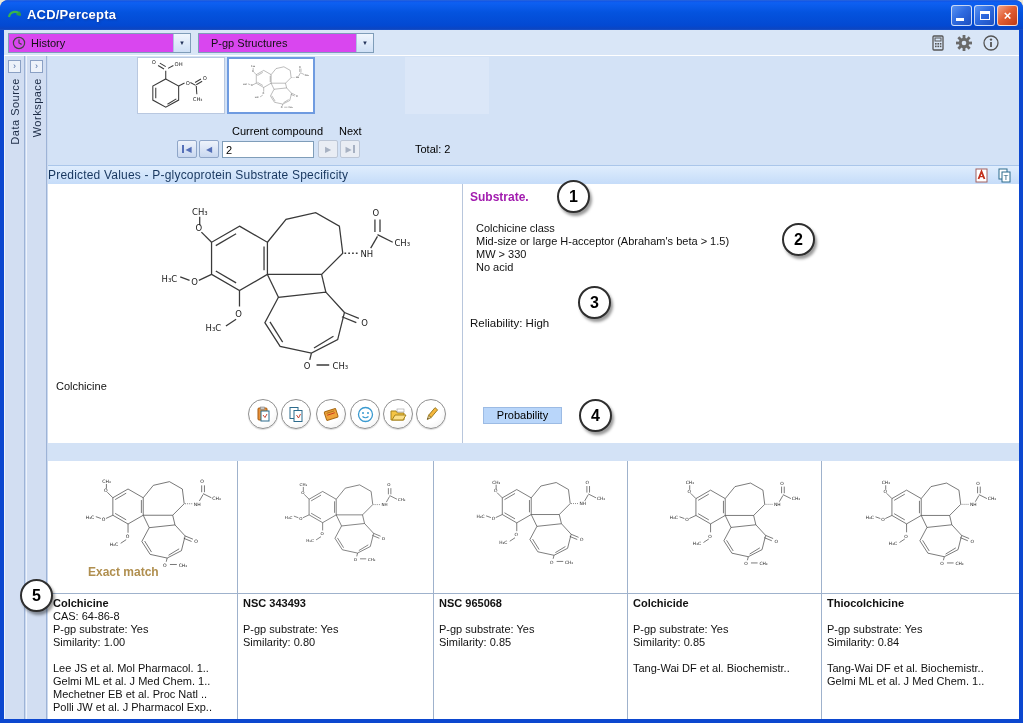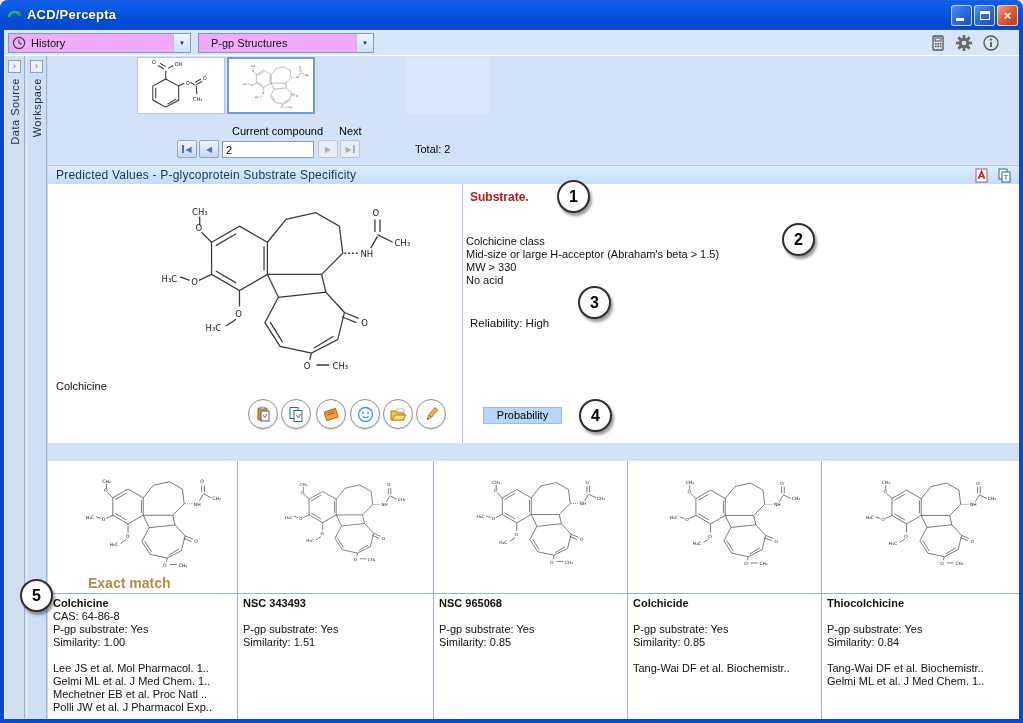--- a/index.html
+++ b/index.html
@@ -20,21 +20,21 @@
   .wbtn{
     width:21px; height:21px; border-radius:3px; border:1px solid rgba(255,255,255,.75);
     background:linear-gradient(135deg,#5a93f2 0%,#2f6be0 45%,#1d4fc0 100%);
     color:#fff; font-size:12px; line-height:18px; text-align:center; cursor:pointer; position:relative;
   }
   .wbtn.close{ background:linear-gradient(135deg,#f2a387 0%,#e25f33 45%,#c03a14 100%); font-size:13px; font-weight:bold; line-height:19px;}
   .wbtn .minbar{ position:absolute; left:4px; bottom:4px; width:8px; height:3px; background:#fff;}
   .wbtn .maxbox{ position:absolute; left:5px; top:5px; width:10px; height:9px; border:1px solid #fff; border-top:3px solid #fff;}
   
   .toolbar{ position:absolute; left:4px; right:4px; top:30px; height:26px; background:#d9e6f7; border-bottom:1px solid #ffffff; }
-  .combo{ position:absolute; top:3px; height:20px; background:#f0abfc; border:1px solid #7f9db9; display:flex; align-items:center; font-size:11px; color:#111; cursor:pointer;}
+  .combo{ position:absolute; top:3px; height:20px; background:#d946ef; border:1px solid #7f9db9; display:flex; align-items:center; font-size:11px; color:#111; cursor:pointer;}
   .combo .clabel{ flex:1; padding-left:5px; white-space:nowrap; overflow:hidden;}
   .combo .drop{ width:17px; height:18px; border-left:1px solid #aec4e0; background:linear-gradient(#f0f6fe,#cfe0f6); text-align:center; font-size:6px; line-height:18px; color:#25355c;}
   .clockicon{ margin-left:3px; }
   .tool-ic{ position:absolute; top:4px; width:18px; height:18px; cursor:pointer;}
   
   .body{ position:absolute; left:4px; right:4px; top:56px; bottom:4px; background:#cbd9f0; }
   .sidebar{ position:absolute; left:0; top:0; bottom:0; width:44px; }
   .vtab{ position:absolute; top:0; bottom:0; width:21px; background:#d2def2; border-right:1px solid #9db3d6; border-left:1px solid #eef3fb; cursor:pointer;}
   .vtab.t1{left:0;} .vtab.t2{left:22px;}
   .vtab-btn{ width:13px; height:13px; margin:4px auto 5px auto; border:1px solid #8aa0c4; background:#edf2fa; color:#4a6aa0; font-size:9px; line-height:11px; text-align:center; cursor:pointer;}
@@ -50,42 +50,42 @@
   .navlab{ position:absolute; top:9px; white-space:nowrap;}
   .navbtn{ position:absolute; top:24px; width:20px; height:18px; border:1px solid #8fa6c8; border-radius:2px;
     background:linear-gradient(#eef3fb,#c9d8f0); display:flex; align-items:center; justify-content:center; gap:1px;
     color:#5570b8; font-size:8px; cursor:pointer;}
   .navbtn.dis{ border-color:#bcc6d6; background:#e9edf4; color:#a7b1c2; }
   .navbtn .bar{ width:2px; height:8px; background:currentColor;}
   .navinput{ position:absolute; left:174px; top:25px; width:92px; height:17px; border:1px solid #7f9db9; font-size:11px; padding-left:3px; font-family:inherit;}
   .navtotal{ position:absolute; left:367px; top:27px;}
   
   .sheader{ position:absolute; left:0; right:0; height:19px; background:linear-gradient(#dfedfd,#c5dcf9);
-    border-top:1px solid #aac6ea; color:#17365e; font-size:12px; line-height:18px; padding-left:8px; letter-spacing:.2px;}
+    border-top:1px solid #aac6ea; color:#17365e; font-size:12px; line-height:18px; letter-spacing:.2px;}
   .sheader .hic{ position:absolute; top:2px; width:15px; height:15px; cursor:pointer;}
   
   .mainpanel{ position:absolute; left:0; top:128px; right:0; height:259px; background:#fff; }
   .vdivider{ position:absolute; left:414px; top:0; bottom:0; width:1px; background:#b8c6dc;}
   .molmain{ position:absolute; left:58px; top:10px; }
   .mol-name{ position:absolute; left:8px; top:196px; font-size:11px; color:#111;}
   .cbtn{ position:absolute; top:215px; width:30px; height:30px; border-radius:50%;
     border:1px solid #909090; background:radial-gradient(circle at 35% 30%,#ffffff 55%,#ececec); 
     display:flex; align-items:center; justify-content:center; cursor:pointer; box-shadow:0 1px 1px rgba(0,0,0,.15);}
-  .result{ position:absolute; left:422px; top:6px; font-size:12px; font-weight:bold; color:#b91c1c;}
-  .classline{ position:absolute; left:418px; font-size:11px; color:#111; white-space:nowrap;margin-top:13px;}
+  .result{ position:absolute; left:422px; top:6px; font-size:12px; font-weight:bold; color:#a21caf;}
+  .classline{ position:absolute; left:428px; font-size:11px; color:#111; white-space:nowrap;}
   .reliab{ position:absolute; left:422px; top:110px; font-size:11.5px; color:#111;margin-top:23px;}
   .probbtn{ position:absolute; left:435px; top:223px; width:79px; height:17px; background:#b9d6fa; border:1px solid #9cbbe4;
     font-size:11px; color:#000; text-align:center; line-height:15px; cursor:pointer;}
   
   .grid{ position:absolute; left:0; top:405px; right:0; bottom:0; background:#fff;}
   .gcol{ position:absolute; top:0; bottom:0; border-right:1px solid #9fb2cc; }
   .gcol:last-child{ border-right:none;}
   .gstruct{ position:relative; height:133px; border-bottom:1px solid #9fb2cc; text-align:center;}
   .gstruct svg{ margin-top:8px;}
-  .match{ position:absolute; left:40px; bottom:2px; font-size:14px; font-weight:bold; color:#b08f4f; }
+  .match{ position:absolute; left:40px; bottom:14px; font-size:12px; font-weight:bold; color:#b08f4f; }
   .gtext{ padding:3px 5px 0 5px; font-size:11px; color:#111;}
   .gline{ height:13px; white-space:nowrap; overflow:hidden;}
   .gname{ font-weight:bold;}
   
   .callout{ position:absolute; width:33px; height:33px; border-radius:50%; background:#fff; border:2px solid #2e2e2e;
     box-shadow:2px 3px 3px rgba(0,0,0,.4); display:flex; align-items:center; justify-content:center;
     font-size:16px; font-weight:bold; color:#000; z-index:60;}
 </style>
 </head>
 <body>
@@ -383,21 +383,21 @@
         <div class="gcol" style="left:190px; width:196px;">
           <div class="gstruct">
             <svg width="150" height="102" viewBox="0 0 365 215">
                 <use href="#mol"></use>
               </svg>
           </div>
           <div class="gtext">
             <div class="gline gname">NSC 343493</div>
             <div class="gline"></div>
             <div class="gline">P-gp substrate: Yes</div>
-            <div class="gline">Similarity: 1.51</div>
+            <div class="gline">Similarity: 0.80</div>
           </div>
         </div>
 
         <div class="gcol" style="left:386px; width:194px;">
           <div class="gstruct">
             <svg width="160" height="102" viewBox="0 0 365 215">
                 <use href="#mol"></use>
               </svg>
           </div>
           <div class="gtext">

